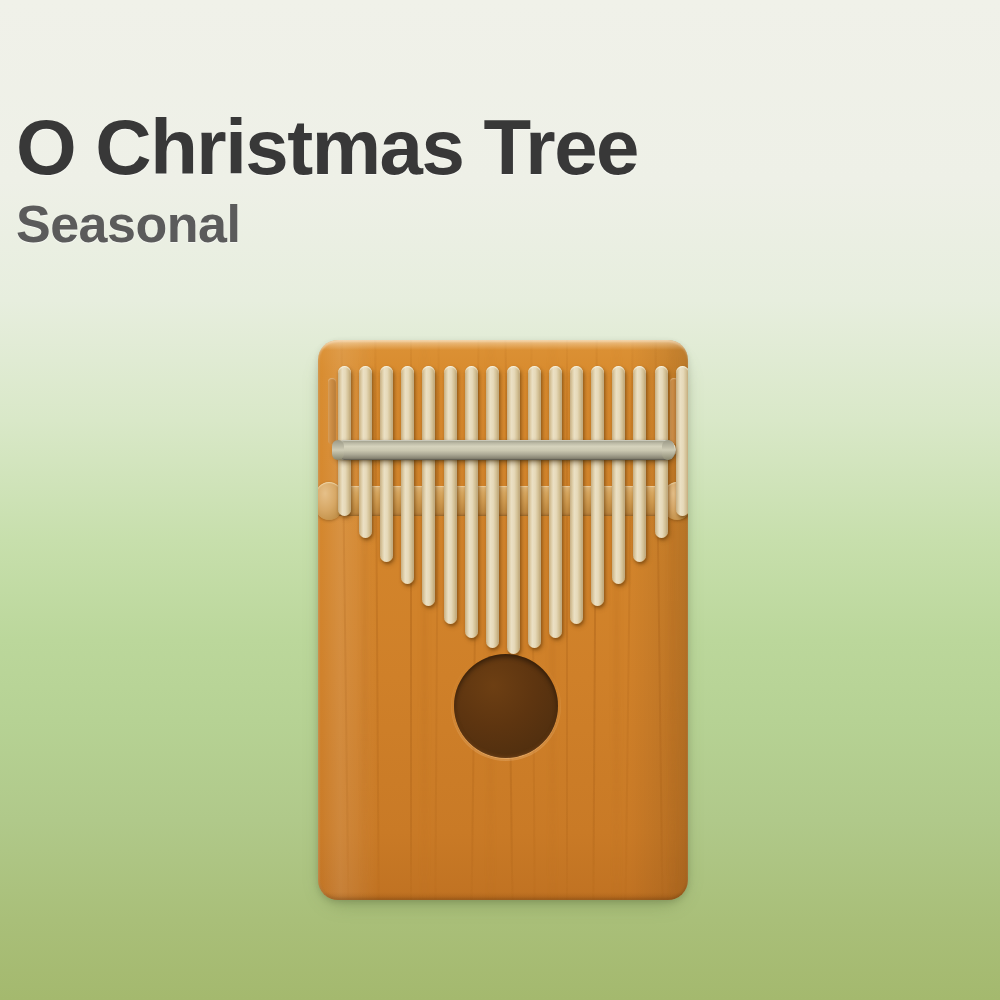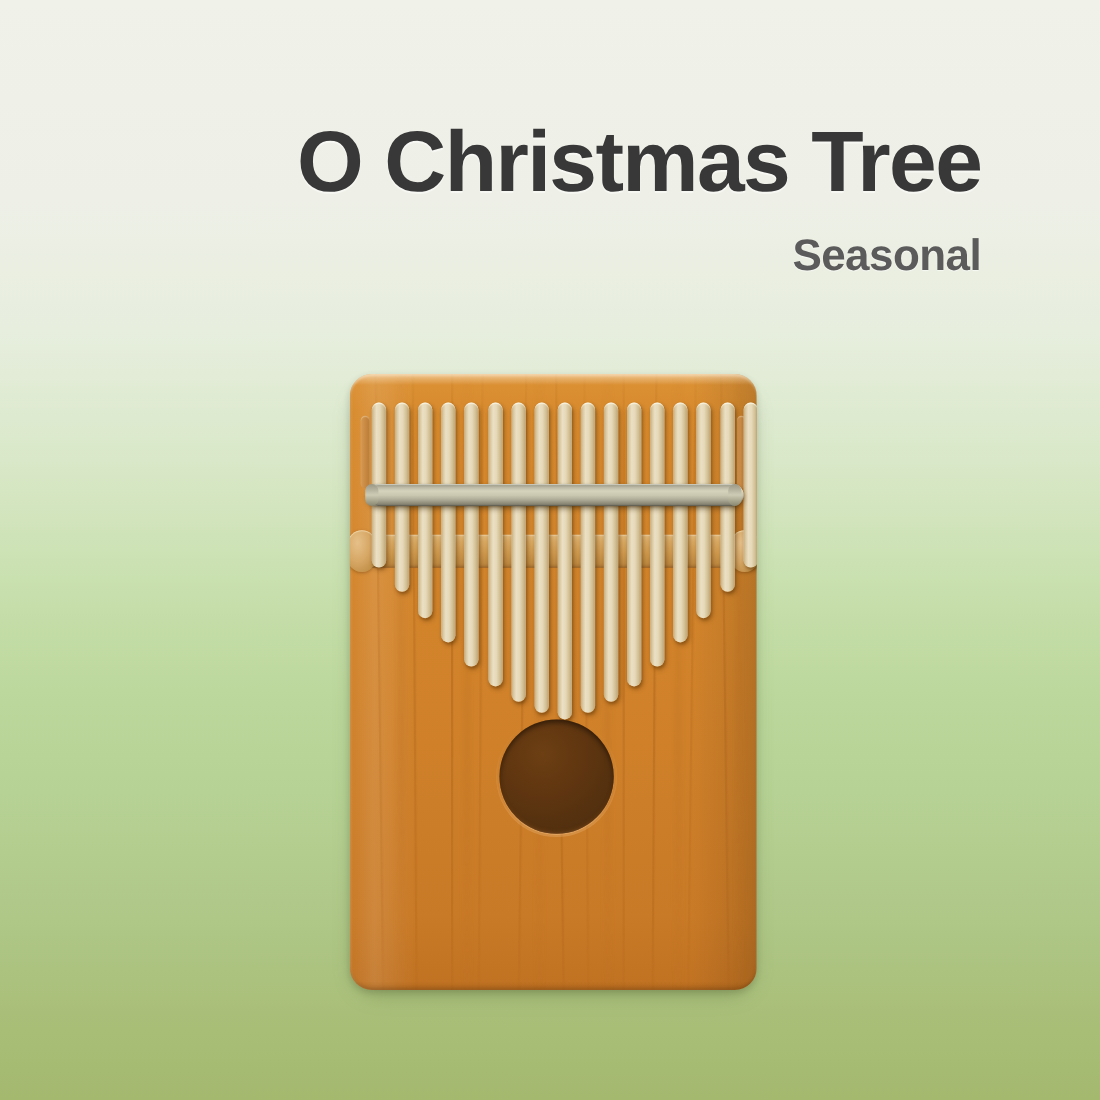--- a/index.html
+++ b/index.html
@@ -23,34 +23,34 @@
       #b6d294 72%,
       #b0c98a 82%,
       #a9bf79 92%,
       #a4b96e 100%);
     overflow:hidden;
   }
 
   
   #title-block {
     position:absolute;
-    top:108px; left:4px; width:888px;
-    text-align:right;
+    top:108px; left:16px; width:888px;
+    text-align:left;
   }
   #song-title {
     font-size:78px;
     font-weight:bold;
     letter-spacing:-1.5px;
     color:#383838;
     line-height:1.0;
     text-shadow:0 1px 1px rgba(255,255,255,0.55);
   }
   #song-subtitle {
-    margin-top:26px;
-    font-size:40px;
+    margin-top:12px;
+    font-size:52px;
     font-weight:bold;
     letter-spacing:-0.5px;
     color:#5b5b5b;
     line-height:1.0;
     text-shadow:0 1px 1px rgba(255,255,255,0.6);
   }
 
   
   #kalimba {
     position:absolute;

